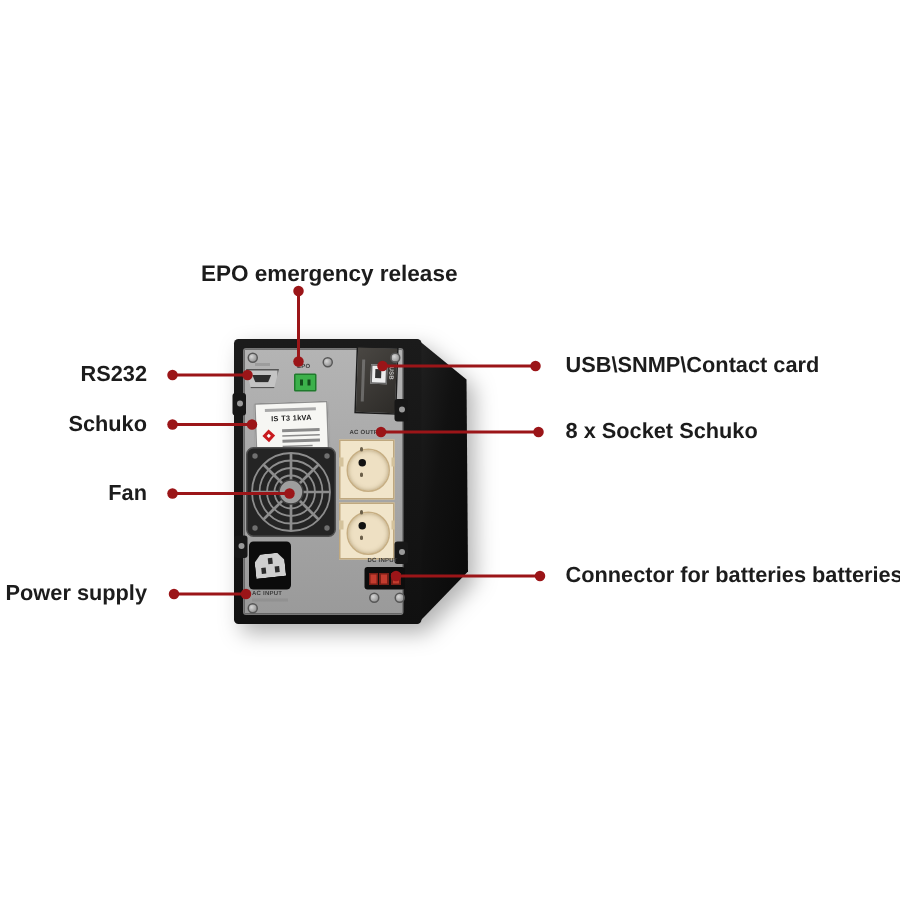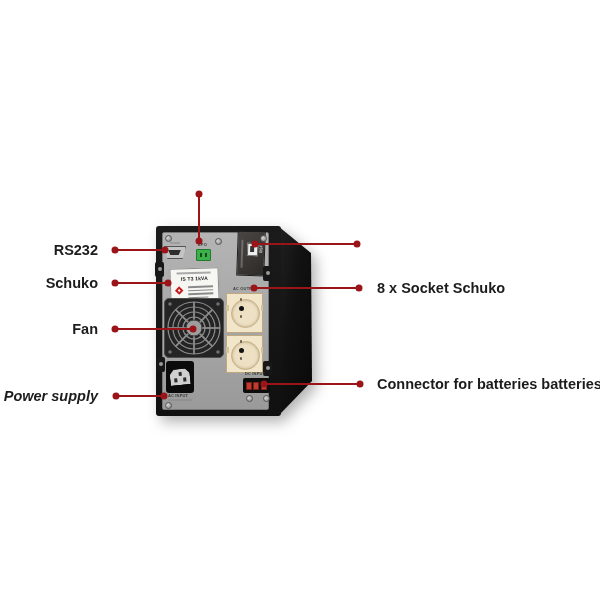--- a/index.html
+++ b/index.html
@@ -251,22 +251,24 @@
     </div>
   <div class="line h" style="left:254px;top:287px;width:105px;">
       <span class="dot a"></span>
       <span class="dot b"></span>
     </div>
   <div class="line h" style="left:264px;top:383px;width:96px;">
       <span class="dot a"></span>
       <span class="dot b"></span>
     </div>
 
+  <div class="co co-top" style="left:134px;top:175px;">EPO emergency release</div>
 
   <div class="co right-align" style="left:18px;top:243px;width:80px;">RS232</div>
   <div class="co right-align" style="left:18px;top:276px;width:80px;">Schuko</div>
   <div class="co right-align" style="left:18px;top:322px;width:80px;">Fan</div>
-  <div class="co right-align" style="left:2px;top:389px;width:96px;font-style:italic;">Power supply</div>
-
+  <div class="co right-align" style="left:2px;top:389px;width:96px;">Power supply</div>
+
+  <div class="co" style="left:377px;top:237px;">USB\SNMP\Contact card</div>
   <div class="co" style="left:377px;top:281px;">8 x Socket Schuko</div>
   <div class="co" style="left:377px;top:377px;">Connector for batteries batteries</div>
 
 </div>
 
 </body></html>

